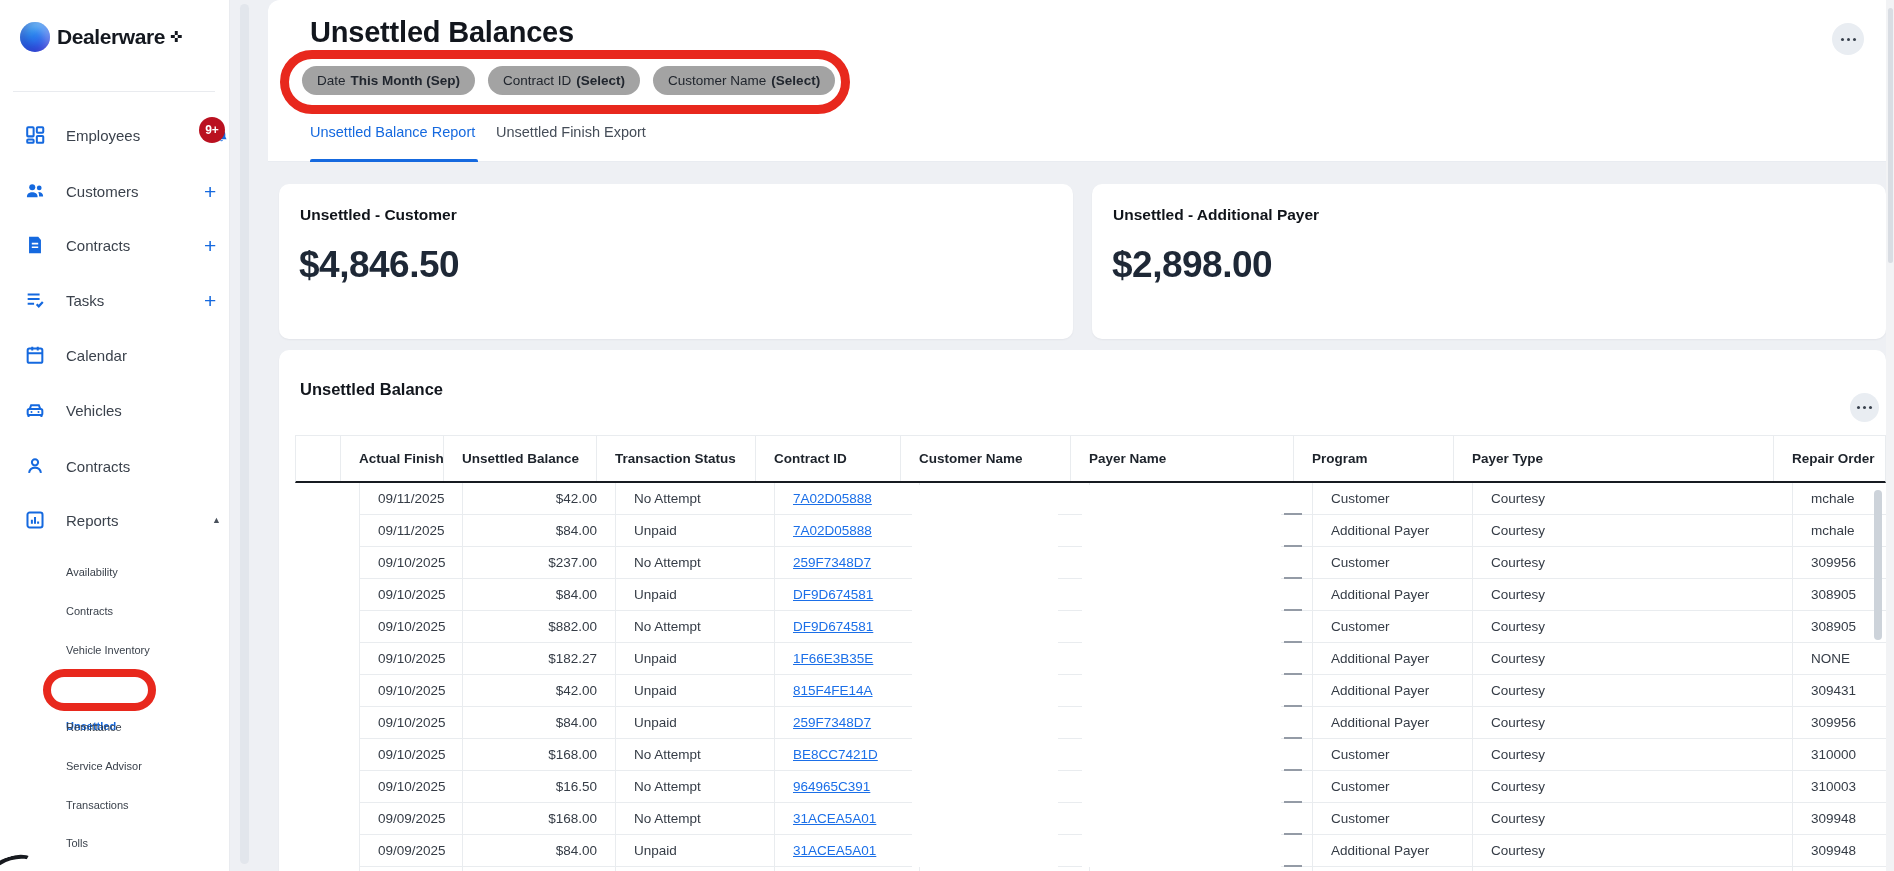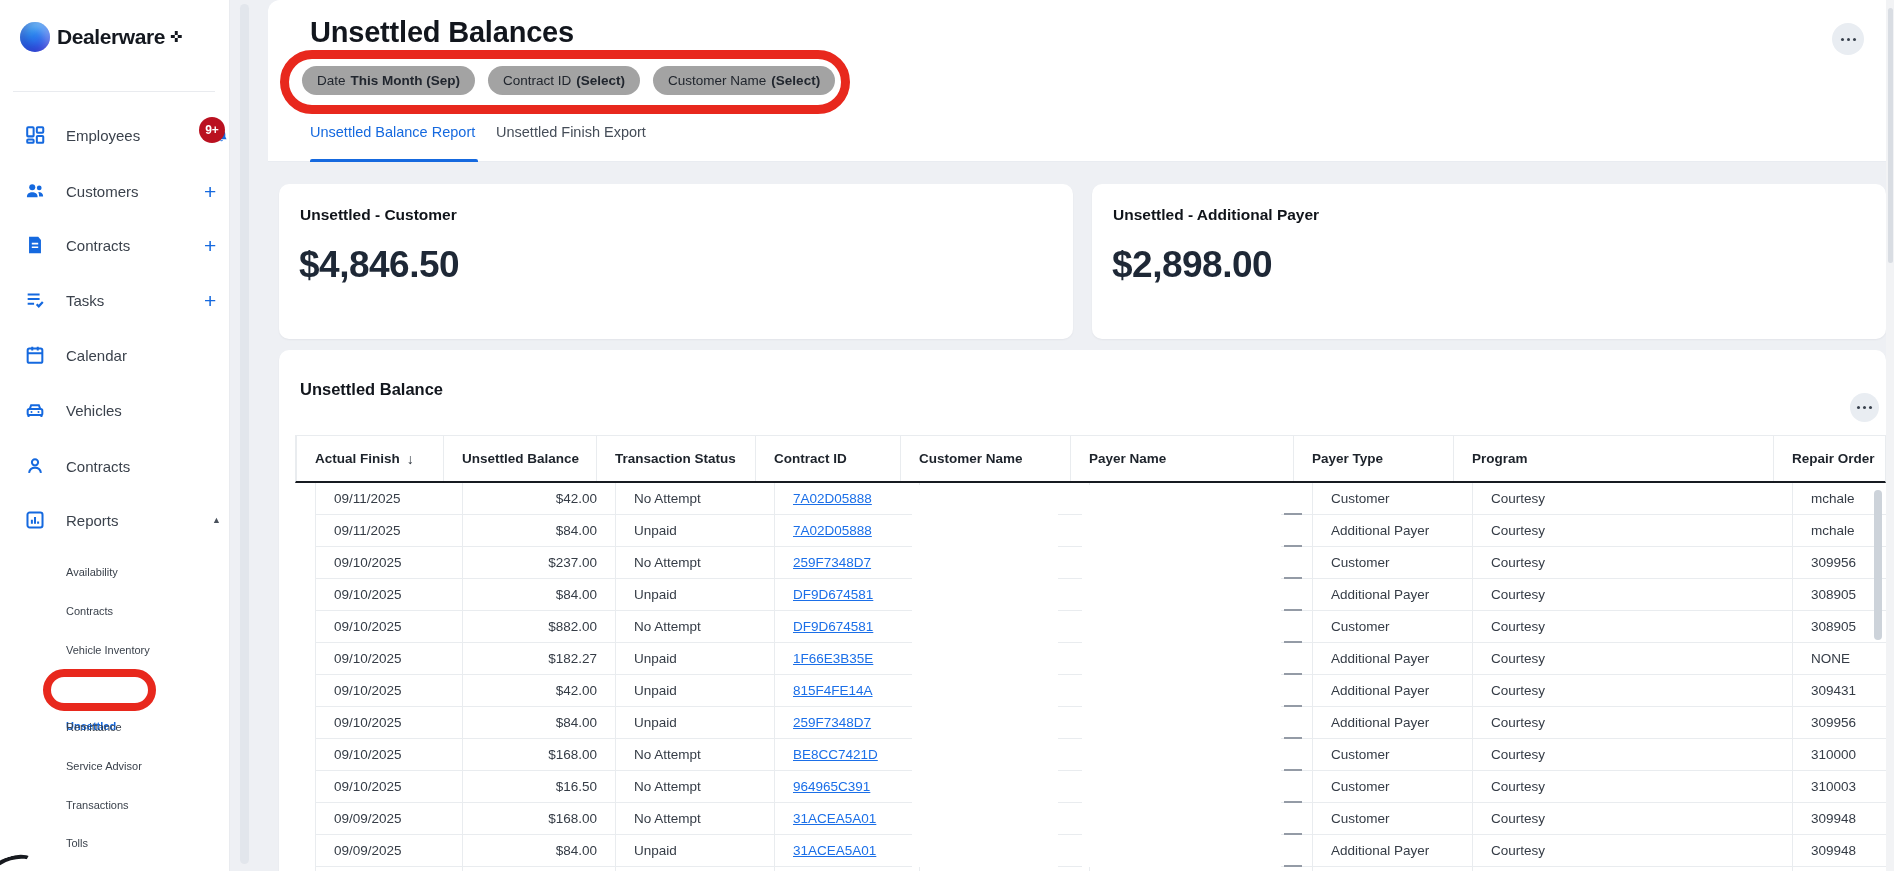--- a/index.html
+++ b/index.html
@@ -50,21 +50,21 @@
   .tbl-title { position:absolute; left:21px; top:30px; font-size:16.5px; font-weight:700; color:#12161d; }
   .tbl-dots { left:1571px; top:43px; width:29px; height:29px; }
   .grid { position:absolute; left:16px; top:85px; width:1591px; }
   .row { display:grid; grid-template-columns:148px 153px 159px 145px 170px 223px 160px 320px 113px; }
   .hrow { height:48px; border:1px solid #e9ecef; border-bottom:2px solid #171b21; }
   .hcell { display:flex; align-items:center; padding:0 18px; font-size:13.5px; font-weight:700; color:#1d232b; border-right:1px solid #e9ecef; cursor:pointer; white-space:nowrap; overflow:hidden; }
   .hcell:last-child { border-right:none; }
   .sort-arrow { margin-left:7px; font-size:14px; font-weight:400; color:#2a313b; }
   .drow { height:32px;padding-left:20px; }
   .dcell { display:flex; align-items:center; padding:0 18px; font-size:13.5px; color:#353c46; border-right:1px solid #e9ecef; border-bottom:1px solid #e9ecef; white-space:nowrap; overflow:hidden; }
-  .dcell:first-child, .hcell:first-child { border-left:1px solid #e9ecef; }
+  .dcell:first-child, .hcell:first-child { border-left:1px solid #e9ecef;margin-left:44px; }
   .dcell.num { justify-content:flex-end; }
   .link { color:#1b6fe8; text-decoration:underline; cursor:pointer; }
   .partial { height:8px; }
   .partial .dcell { border-bottom:none; height:8px; }
   .redact { position:absolute; background:#fff; z-index:3; }
   .pin-ticks { position:absolute; left:989px; top:48px; width:18px; height:384px; background:repeating-linear-gradient(to bottom, transparent 0 30px, #949ba6 30px 32px); z-index:4; }
   .tbl-vscroll { position:absolute; left:1595px; top:140px; width:8px; height:150px; border-radius:4px; background:#cdd3da; z-index:5; }
 
   
   .annot { position:absolute; border:9px solid #e8281d; border-radius:36px; z-index:9; pointer-events:none; }
@@ -241,22 +241,22 @@
       <div class="row hrow">
         <div class="hcell">
             <span>Actual Finish</span>
             <span class="sort-arrow">↓</span>
           </div>
         <div class="hcell">Unsettled Balance</div>
         <div class="hcell">Transaction Status</div>
         <div class="hcell">Contract ID</div>
         <div class="hcell">Customer Name</div>
         <div class="hcell">Payer Name</div>
+        <div class="hcell">Program</div>
         <div class="hcell">Payer Type</div>
-        <div class="hcell">Program</div>
         <div class="hcell">Repair Order</div>
       </div>
 
       <div>
           <div class="row drow">
     <div class="dcell">09/11/2025</div>
     <div class="dcell num">$42.00</div>
     <div class="dcell">No Attempt</div>
     <div class="dcell">
               <a class="link">7A02D05888</a>

